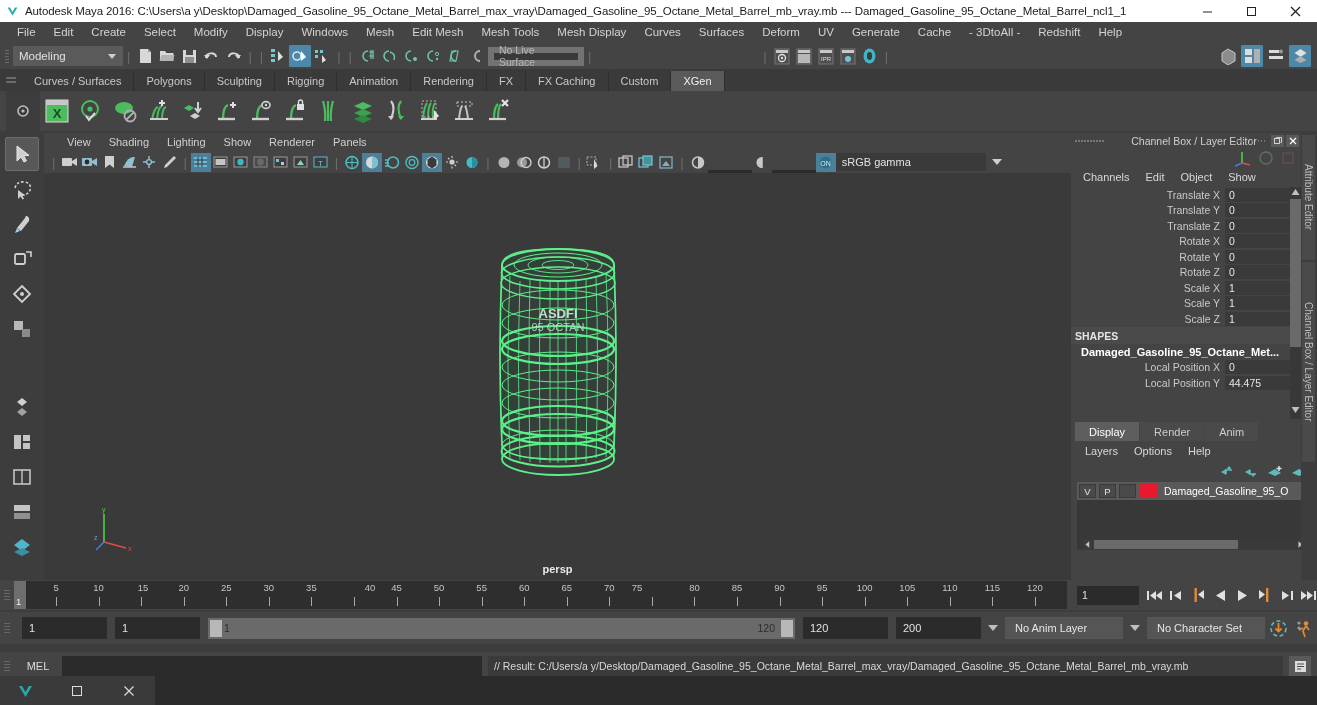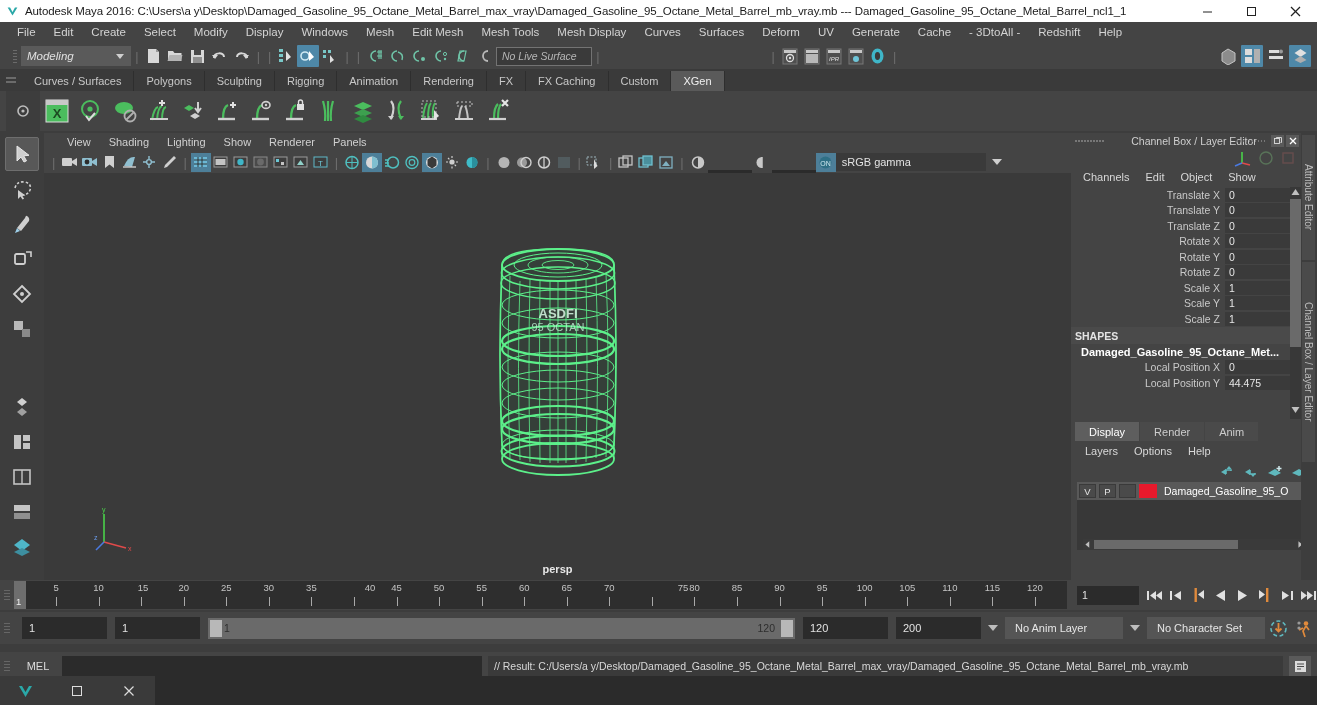--- a/index.html
+++ b/index.html
@@ -27,36 +27,36 @@
   
   .menubar {
     height:21px; background:#444444; display:flex; align-items:center;
     padding-left:8px; font-size:11.5px; color:#d4d4d4; gap:0px;text-align:center;
   }
   .menuitem { padding:0 9px; line-height:21px; height:21px; white-space:nowrap; }
 
   
   .statusline {
     height:26px; background:#444444; display:flex; align-items:center;
-    padding-left:12px; position:relative;font-style:italic;
+    padding-left:4px; position:relative;
   }
   .gripper { width:6px; height:20px; display:flex; flex-direction:column;
     justify-content:center; gap:2px; align-items:center; margin-right:3px; }
   .gripper i { display:block; width:4px; height:1px; background:#6b6b6b; }
   .mode-select {
     width:110px; height:20px; background:#5a5a5a; color:#e0e0e0; font-size:11.5px;
     display:flex; align-items:center; padding:0 6px; position:relative; border:none;
   }
   .mode-select .cv { position:absolute; right:7px; top:8px; width:0;height:0;
     border-left:4px solid transparent;border-right:4px solid transparent;border-top:5px solid #cfcfcf; }
   .sepdot { color:#6d6d6d; font-size:13px; margin:0 4px; }
   .ticon { width:22px; height:22px; display:flex; align-items:center; justify-content:center;
            border-radius:1px; }
   .ticon.active { background:#4e88a8; }
-  .livefield { width:96px; height:19px; background:#3a3a3a; border:1px solid #737373;
+  .livefield { width:96px; height:19px; background:#3a3a3a; border:6px solid #737373;
     color:#b6b6b6; font-size:10.5px; display:flex; align-items:center; padding:0 5px; }
   .right-icons { position:absolute; right:6px; top:2px; display:flex; gap:2px; align-items:center; }
 
   
   .shelftabs { height:22px; background:#3a3a3a; display:flex; align-items:flex-end;
                padding-left:22px; position:relative; }
   .shelf-grip { position:absolute; left:6px; top:4px; width:10px; height:14px;
      display:flex; flex-direction:column; justify-content:center; gap:2px; }
   .shelf-grip i { height:2px; background:#6b6b6b; display:block; }
   .stab { height:20px; padding:0 12px; font-size:11px; color:#c8c8c8; display:flex;
@@ -1113,21 +1113,21 @@
         <div class="ticklbl" style="left: 425.107px;">50</div>
         <div class="tick" style="left: 467.669px;"></div>
         <div class="ticklbl" style="left: 467.669px;">55</div>
         <div class="tick" style="left: 510.231px;"></div>
         <div class="ticklbl" style="left: 510.231px;">60</div>
         <div class="tick" style="left: 552.793px;"></div>
         <div class="ticklbl" style="left: 552.793px;">65</div>
         <div class="tick" style="left: 595.355px;"></div>
         <div class="ticklbl" style="left: 595.355px;">70</div>
         <div class="tick" style="left: 637.917px;"></div>
-        <div class="ticklbl" style="left: 669px;">75</div>
+        <div class="ticklbl" style="left: 623px;">75</div>
         <div class="tick" style="left: 680.479px;"></div>
         <div class="ticklbl" style="left: 680.479px;">80</div>
         <div class="tick" style="left: 723.041px;"></div>
         <div class="ticklbl" style="left: 723.041px;">85</div>
         <div class="tick" style="left: 765.603px;"></div>
         <div class="ticklbl" style="left: 765.603px;">90</div>
         <div class="tick" style="left: 808.165px;"></div>
         <div class="ticklbl" style="left: 808.165px;">95</div>
         <div class="tick" style="left: 850.727px;"></div>
         <div class="ticklbl" style="left: 850.727px;">100</div>

